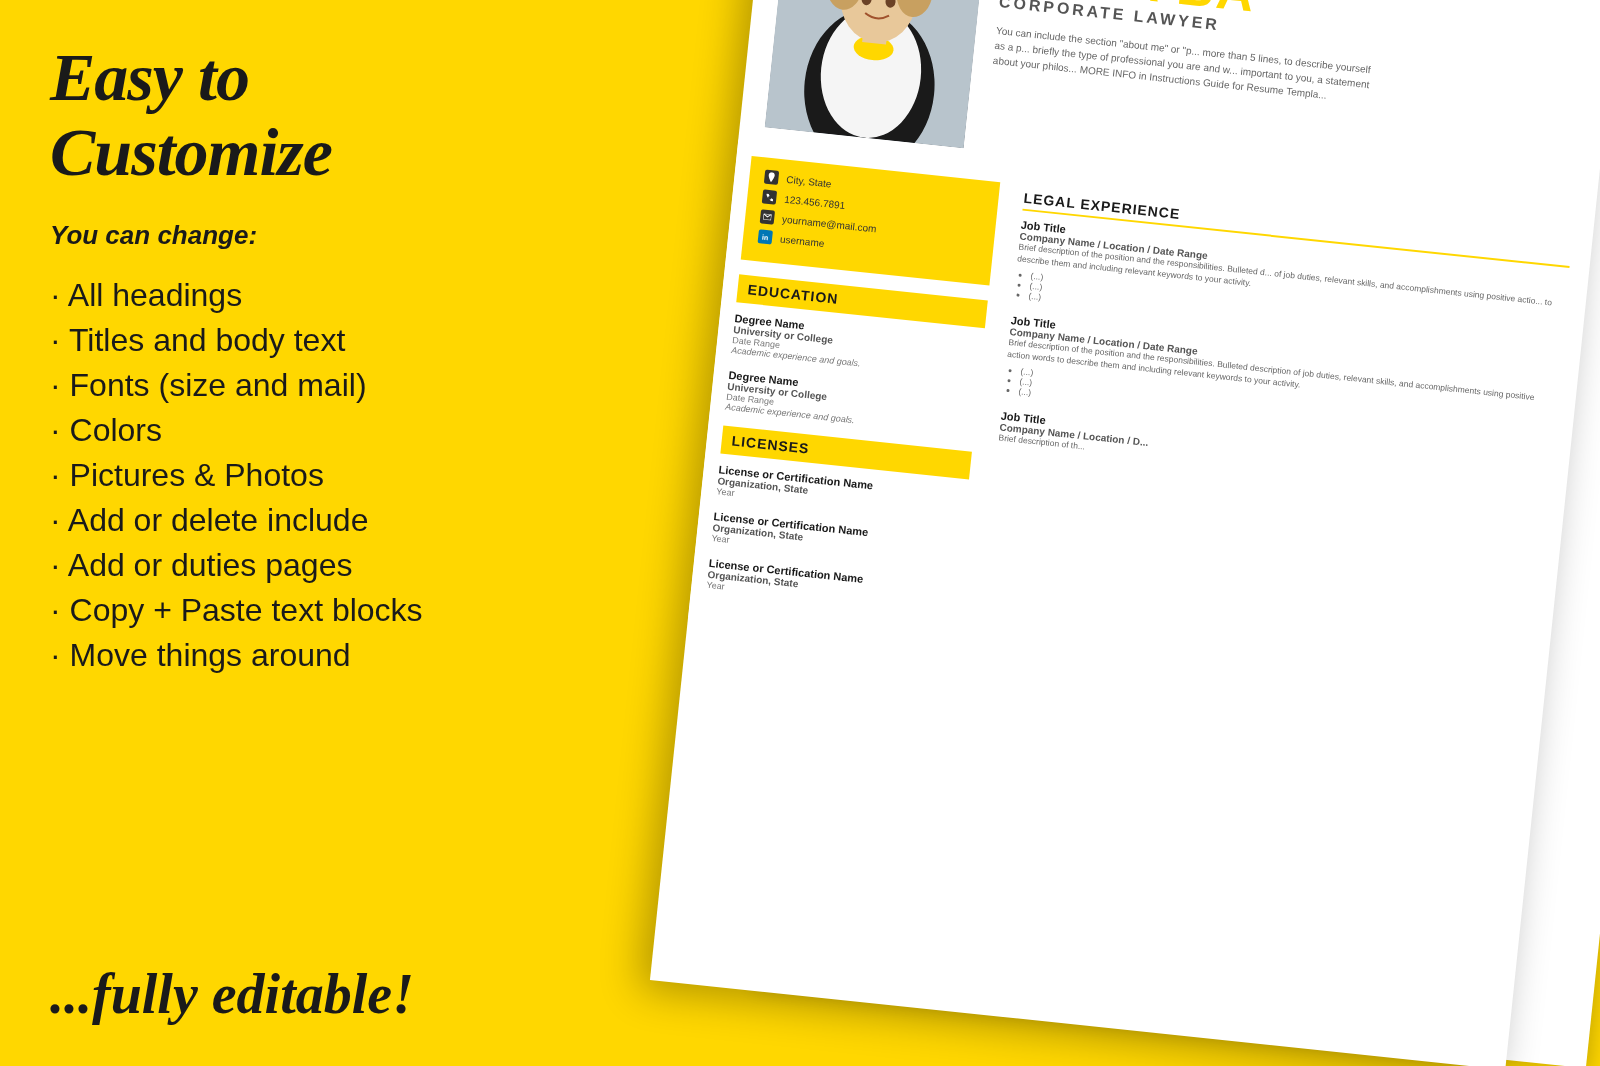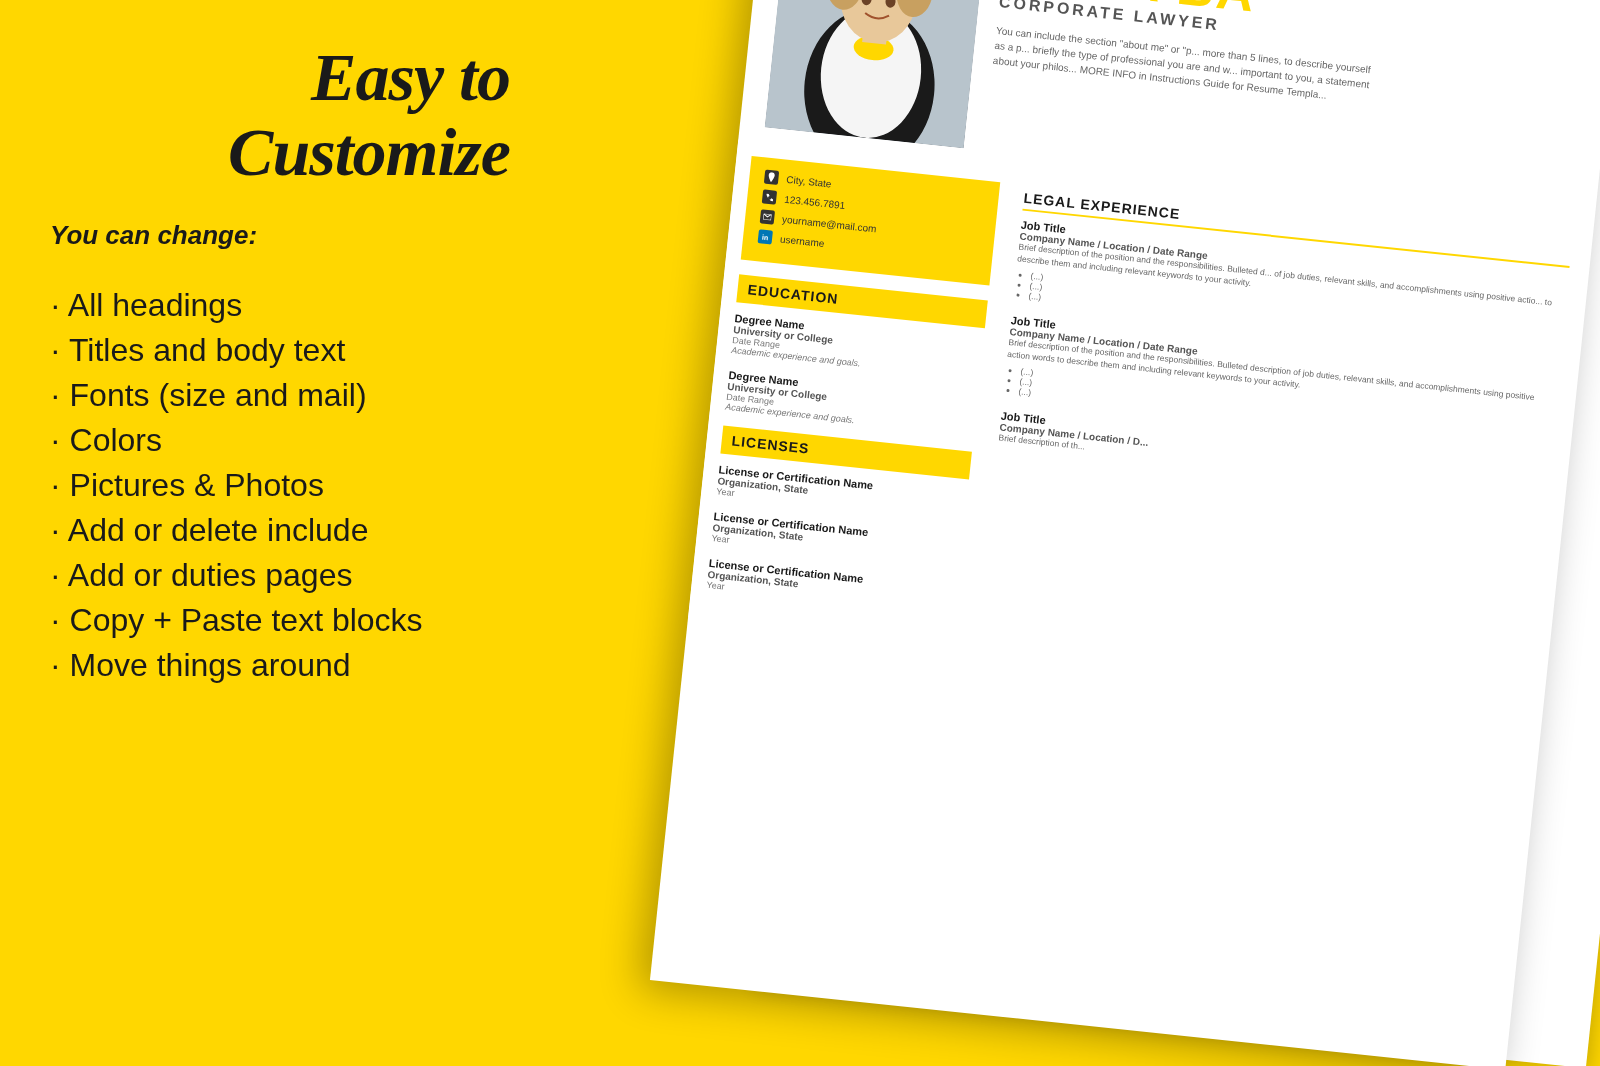--- a/index.html
+++ b/index.html
@@ -26,28 +26,27 @@
 
     .main-title {
       font-family: 'Georgia', cursive;
       font-size: 68px;
       font-weight: 900;
       color: #1a1a1a;
       line-height: 1.1;
       margin-bottom: 30px;
       font-style: italic;
       letter-spacing: -1px;
-      text-align: right;
     }
 
     .subtitle {
       font-size: 26px;
       font-weight: 900;
       color: #1a1a1a;
-      margin-bottom: 36px;
+      margin-bottom: 26px;
       font-style: italic;
     }
 
     .feature-list {
       list-style: none;
       flex: 1;
     }
 
     .feature-list li {
       font-size: 32px;
@@ -297,20 +296,21 @@
     <li>· All headings</li>
     <li>· Titles and body text</li>
     <li>· Fonts (size and mail)</li>
     <li>· Colors</li>
     <li>· Pictures &amp; Photos</li>
     <li>· Add or delete include</li>
     <li>· Add or duties pages</li>
     <li>· Copy + Paste text blocks</li>
     <li>· Move things around</li>
   </ul>
+  <div class="footer-text">...fully editable!</div>
 </div>
 
 <div class="resume-container">
   <div class="resume-page-2"></div>
   <div class="resume-page">
 
     <div class="resume-header">
       <div class="resume-photo">
         <div class="resume-photo-inner">
 

